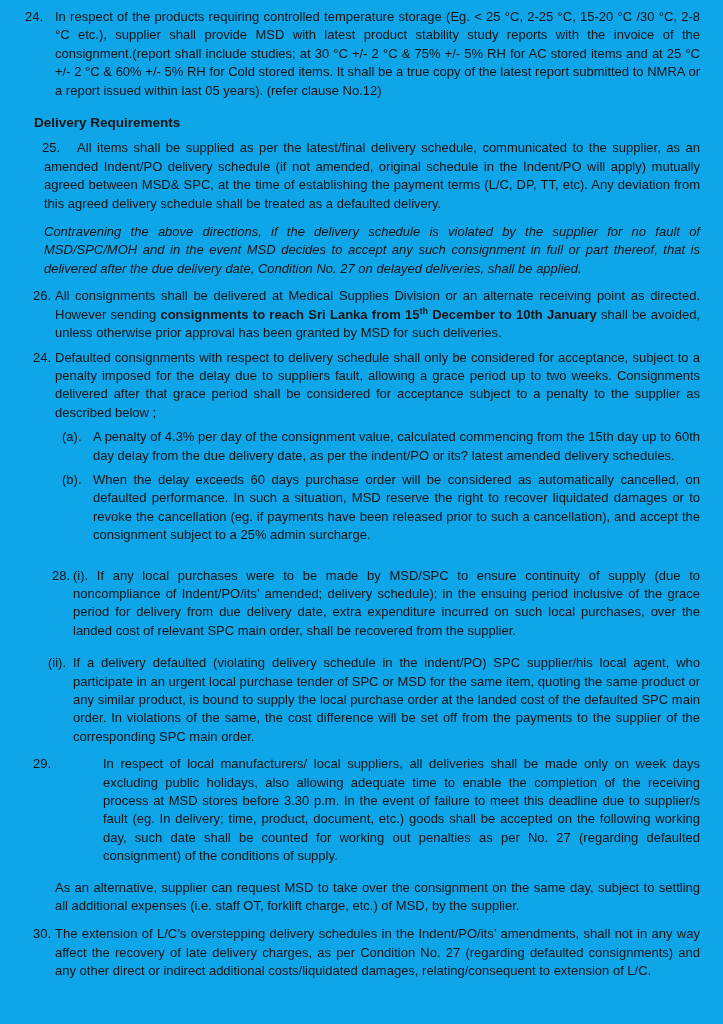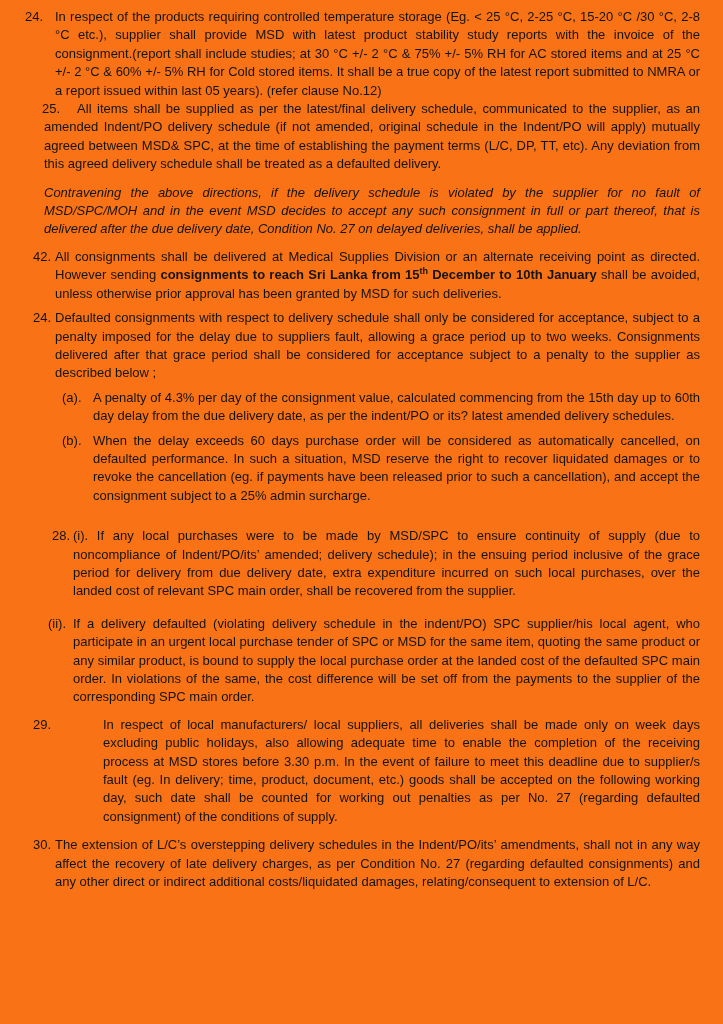--- a/index.html
+++ b/index.html
@@ -10,21 +10,21 @@
     color: #141414;
     font-size: 13px;
     line-height: 18.4px;
     -webkit-font-smoothing: antialiased;
   }
   .page {
     width: 723px; height: 1024px;
     box-sizing: border-box;
     padding-top: 8px;
     overflow: hidden;
-    background: #f97316;
+    background: #0ea5e9;
   }
   p { margin: 0; text-align: justify; }
   .num { white-space: nowrap; }
 
   
   .clause { display: grid; margin-right: 23px; }
   .c24 { grid-template-columns: 30px 1fr; margin-left: 25px; }
   .c26, .c27, .c29, .c30 { grid-template-columns: 22px 1fr; margin-left: 33px; }
   .c26 { margin-top: 9px; }
   .c27 { margin-top: 6px; }
@@ -59,28 +59,29 @@
 </head>
 <body>
 
 <div class="page">
 
   <div class="clause c24">
     <span class="num">24.</span>
     <p>In respect of the products requiring controlled temperature storage (Eg. &lt; 25 °C, 2-25 °C, 15-20 °C /30 °C, 2-8 °C etc.), supplier shall provide MSD with latest product stability study reports with the invoice of the consignment.(report shall include studies; at 30 °C +/- 2 °C &amp; 75% +/- 5% RH for AC stored items and at 25 °C +/- 2 °C &amp; 60% +/- 5% RH for Cold stored items. It shall be a true copy of the latest report submitted to NMRA or a report issued within last 05 years). (refer clause No.12)</p>
   </div>
 
+  <div class="heading">Delivery Requirements</div>
 
   <div class="c25-wrap">
     <p class="p25a"><span class="num">25.</span><span class="tab25"></span><span>All items shall be supplied as per the latest/final delivery schedule, communicated to the supplier, as an amended Indent/PO delivery schedule (if not amended, original schedule in the Indent/PO will apply) mutually agreed between MSD&amp; SPC, at the time of establishing the payment terms (L/C, DP, TT, etc). Any deviation from this agreed delivery schedule shall be treated as a defaulted delivery.</span></p>
     <p class="p25b">Contravening the above directions, if the delivery schedule is violated by the supplier for no fault of MSD/SPC/MOH and in the event MSD decides to accept any such consignment in full or part thereof, that is delivered after the due delivery date, Condition No. 27 on delayed deliveries, shall be applied.</p>
   </div>
 
   <div class="clause c26">
-    <span class="num">42.</span>
+    <span class="num">26.</span>
     <p><span>All consignments shall be delivered at Medical Supplies Division or an alternate receiving point as directed. However sending </span><b><span>consignments to reach Sri Lanka from 15</span><sup>th</sup><span> December to 10th January</span></b><span> shall be avoided, unless otherwise prior approval has been granted by MSD for such deliveries.</span></p>
   </div>
 
   <div class="clause c27">
     <span class="num">24.</span>
     <p>Defaulted consignments with respect to delivery schedule shall only be considered for acceptance, subject to a penalty imposed for the delay due to suppliers fault, allowing a grace period up to two weeks. Consignments delivered after that grace period shall be considered for acceptance subject to a penalty to the supplier as described below ;</p>
   </div>
   <div class="sub27">
     <span class="num">(a).</span>
     <p>A penalty of 4.3% per day of the consignment value, calculated commencing from the 15th day up to 60th day delay from the due delivery date, as per the indent/PO or its? latest amended delivery schedules.</p>
@@ -93,19 +94,20 @@
   <div class="c28">
     <span class="num">28.</span>
     <p><span class="num">(i).</span> <span>If any local purchases were to be made by MSD/SPC to ensure continuity of supply (due to noncompliance of Indent/PO/its’ amended; delivery schedule); in the ensuing period inclusive of the grace period for delivery from due delivery date, extra expenditure incurred on such local purchases, over the landed cost of relevant SPC main order, shall be recovered from the supplier.</span></p>
   </div>
   <p class="p28ii"><span class="num">(ii).</span> <span>If a delivery defaulted (violating delivery schedule in the indent/PO) SPC supplier/his local agent, who participate in an urgent local purchase tender of SPC or MSD for the same item, quoting the same product or any similar product, is bound to supply the local purchase order at the landed cost of the defaulted SPC main order. In violations of the same, the cost difference will be set off from the payments to the supplier of the corresponding SPC main order.</span></p>
 
   <div class="clause c29">
     <span class="num">29.</span>
     <p>In respect of local manufacturers/ local suppliers, all deliveries shall be made only on week days excluding public holidays, also allowing adequate time to enable the completion of the receiving process at MSD stores before 3.30 p.m. In the event of failure to meet this deadline due to supplier/s fault (eg. In delivery; time, product, document, etc.) goods shall be accepted on the following working day, such date shall be counted for working out penalties as per No. 27 (regarding defaulted consignment) of the conditions of supply.</p>
   </div>
+  <p class="p29b">As an alternative, supplier can request MSD to take over the consignment on the same day, subject to settling all additional expenses (i.e. staff OT, forklift charge, etc.) of MSD, by the supplier.</p>
 
   <div class="clause c30">
     <span class="num">30.</span>
     <p>The extension of L/C’s overstepping delivery schedules in the Indent/PO/its’ amendments, shall not in any way affect the recovery of late delivery charges, as per Condition No. 27 (regarding defaulted consignments) and any other direct or indirect additional costs/liquidated damages, relating/consequent to extension of L/C.</p>
   </div>
 
 </div>
 
 </body></html>

